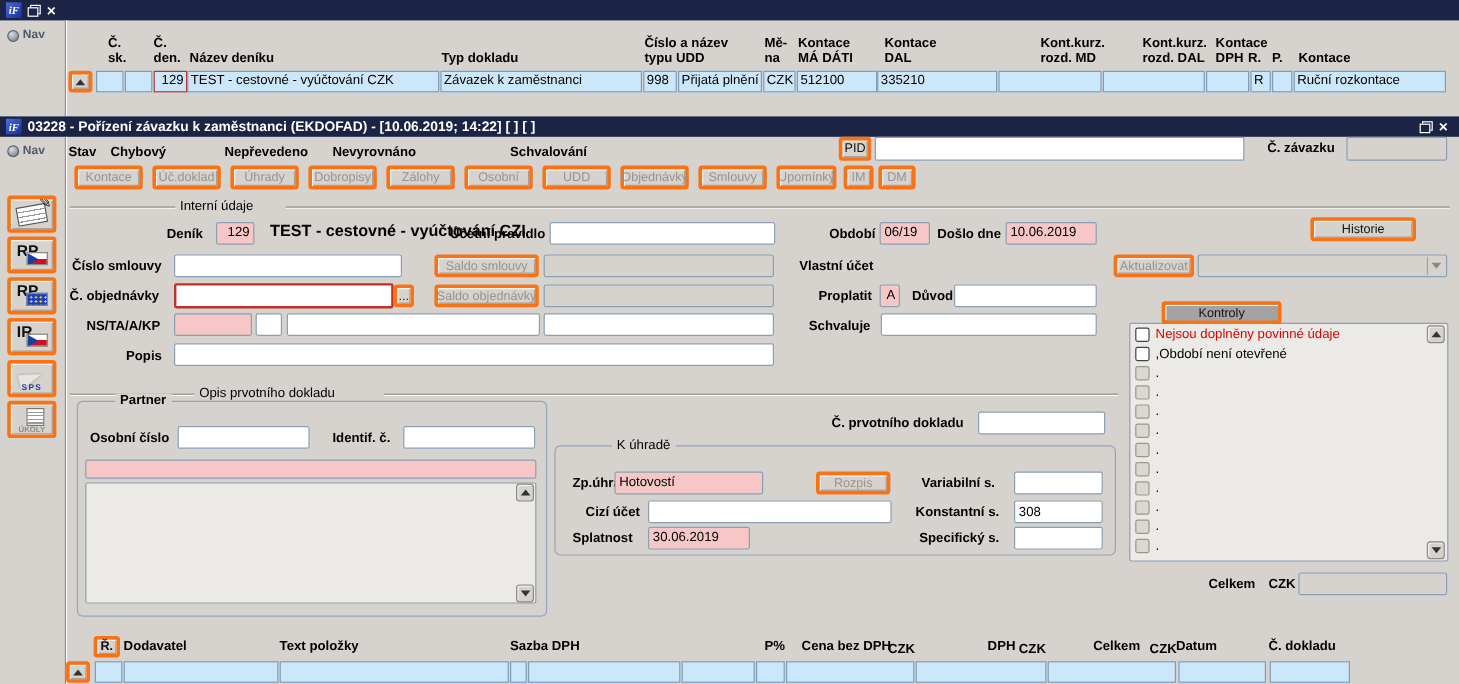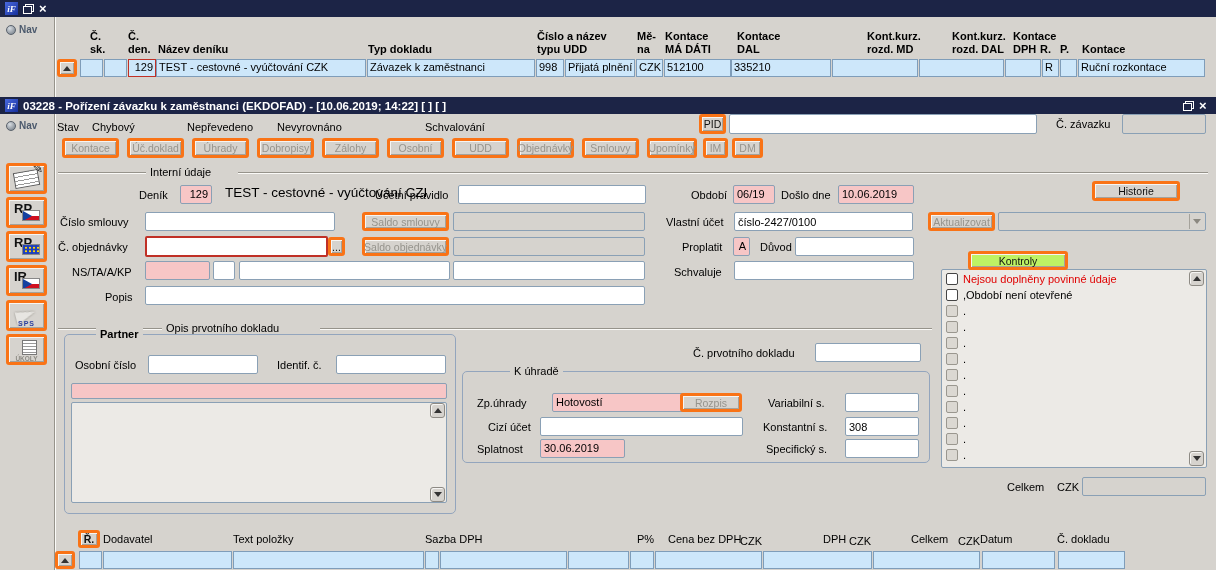--- a/index.html
+++ b/index.html
@@ -8,33 +8,33 @@
 .tbr{position:absolute;height:17px;width:1216px;background:#1c2446;display:flex;align-items:center;gap:5px;padding:0 5px;color:#fff}
 .tbi{width:13px;height:13px;background:linear-gradient(135deg,#4a6ae0,#16309c);color:#fff;font:italic bold 9px "Liberation Serif",serif;display:flex;align-items:center;justify-content:center;flex:0 0 13px}
 .tbt{font-size:11.5px;font-weight:bold;flex:1;white-space:nowrap;overflow:hidden}
 .wrest{width:11px;height:10px;position:relative;flex:0 0 11px;cursor:default}
 .wrest::before{content:"";position:absolute;right:0;top:0;width:7px;height:6px;border:1px solid #fff}
 .wrest::after{content:"";position:absolute;left:0;bottom:0;width:7px;height:6px;border:1px solid #fff;background:#1c2446}
 .wx{font-size:13px;font-weight:bold;line-height:11px;flex:0 0 12px;cursor:default}
 .vln{position:absolute;width:0;border-left:1px solid #96938b;box-shadow:1px 0 0 #fbfaf8}
 .radio{position:absolute;display:flex;align-items:center;gap:3px;font-size:10px;color:#4c5a6d;font-weight:bold}
 .radio i{width:10px;height:10px;border-radius:50%;background:radial-gradient(circle at 35% 30%,#d8dde2,#6e7781);border:1px solid #5a626c;display:inline-block}
-.lb{position:absolute;font-weight:normal;white-space:nowrap;font-size:11px;line-height:13px}
+.lb{position:absolute;font-weight:bold;white-space:nowrap;font-size:11px;line-height:13px}
 .lbn{position:absolute;font-weight:normal;white-space:nowrap;font-size:11px;line-height:13px}
 .hd2{position:absolute;font-weight:bold;font-size:11px;line-height:13px;white-space:nowrap}
 .hd2 div{height:13px}
 .in{position:absolute;background:#fff;border:1px solid #8aa0b5;border-radius:2px;font-size:11px;height:19px;padding:0 3px;color:#000;font-family:inherit}
 input.in{outline:none}
 .in.pk{background:#f7c6c6}
 .in.dis{background:#d6d3ce;color:#6f6d68}
 .in.rb{border:2px solid #c03026}
 .ct{text-align:right}
 .bt{position:absolute;display:flex;align-items:center;justify-content:center;background:#d6d3ce;border:3px solid #f97316;border-radius:3px;box-shadow:inset 1px 1px 0 #f6f5f3,inset -1px -1px 0 #a5a29b;font-size:10.5px;color:#111;cursor:default;white-space:nowrap}
 .bt.dis{color:#96948d}
-.bt.lite{background:#bef264}
+.bt.lite{background:#a3a3a3}
 .cell{position:absolute;background:#cde7fa;border:1px solid #7f9db9;height:18px;font-size:11px;line-height:15px;padding:0 2px;white-space:nowrap;overflow:hidden}
 .cell.rb{border:1px solid #c03026}
 .grv{position:absolute;height:0;border-top:1px solid #96938b;box-shadow:0 1px 0 #fbfaf8}
 .gb{position:absolute;border:1px solid #93a5bd;border-radius:5px}
 .gl{position:absolute;background:#d6d3ce;padding:0 4px;font-size:11px;white-space:nowrap}
 .gl.b{font-weight:bold}
 .lbx{position:absolute;background:#eceae6;border:1px solid #8aa0b5;border-radius:2px}
 .bar{position:absolute;background:#f7c6c6;border:1px solid #8aa0b5;border-radius:2px}
 .sab{position:absolute;width:15px;height:15px;background:#d6d3ce;border:1px solid #8d8a84;border-radius:3px;box-shadow:inset 1px 1px 0 #f6f5f3;display:flex;align-items:center;justify-content:center}
 .tri-u{width:0;height:0;border-left:4px solid transparent;border-right:4px solid transparent;border-bottom:5px solid #333}
@@ -223,21 +223,20 @@
   <div class="in pk" style="left:733px;top:185px;width:42px;line-height:17px">06/19</div>
   <div class="lb" style="left:781px;top:189px">Došlo dne</div>
   <div class="in pk" style="left:838px;top:185px;width:76px;line-height:17px">10.06.2019</div>
   <div class="bt" style="left:1092px;top:181px;width:88px;height:20px">Historie</div>
 
   <div class="lb" style="left:60px;top:216px">Číslo smlouvy</div>
   <input class="in" style="left: 145px; top: 212px; width: 190px;" value="">
   <div class="bt dis" style="left:362px;top:212px;width:87px;height:19px">Saldo smlouvy</div>
   <div class="in dis" style="left:453px;top:212px;width:192px"></div>
   <div class="lb" style="left:666px;top:216px">Vlastní účet</div>
-  <input class="in" style="left: 734px; top: 212px; width: 179px;" value="číslo-2427/0100">
   <div class="bt dis" style="left:928px;top:212px;width:67px;height:19px">Aktualizovat</div>
   <div class="in dis" style="left:998px;top:212px;width:208px">
       <span class="dd">
         <span class="tri-d gray"></span>
       </span>
     </div>
 
   <div class="lb" style="left:58px;top:241px">Č. objednávky</div>
   <input class="in rb" style="left: 145px; top: 236px; width: 183px; height: 21px;" value="">
   <div class="bt" style="left:328px;top:237px;width:17px;height:19px">...</div>
@@ -310,21 +309,21 @@
   <div class="sab" style="left:430px;top:487px">
       <span class="tri-d"></span>
     </div>
 
   <div class="lb" style="left:693px;top:347px">Č. prvotního dokladu</div>
   <input class="in" style="left: 815px; top: 343px; width: 106px;" value="">
 
   <div class="gb" style="left:462px;top:371px;width:468px;height:92px"></div>
   <div class="gl" style="left:510px;top:365px">K úhradě</div>
   <div class="lb" style="left:477px;top:397px">Zp.úhrady</div>
-  <div class="in pk" style="left:552px;top:393px;width:136px;line-height:17px">Hotovostí</div>
+  <div class="in pk" style="left:512px;top:393px;width:124px;line-height:17px">Hotovostí</div>
   <div class="bt dis" style="left:680px;top:393px;width:62px;height:19px">Rozpis</div>
   <div class="lb" style="left:488px;top:421px">Cizí účet</div>
   <input class="in" style="left: 540px; top: 417px; width: 203px;" value="">
   <div class="lb" style="left:477px;top:443px">Splatnost</div>
   <div class="in pk" style="left:540px;top:439px;width:85px;line-height:17px">30.06.2019</div>
   <div class="lb" style="left:768px;top:397px">Variabilní s.</div>
   <input class="in" style="left: 845px; top: 393px; width: 74px;" value="">
   <div class="lb" style="left:763px;top:421px">Konstantní s.</div>
   <input class="in" style="left: 845px; top: 417px; width: 74px;" value="308">
   <div class="lb" style="left:766px;top:443px">Specifický s.</div>

